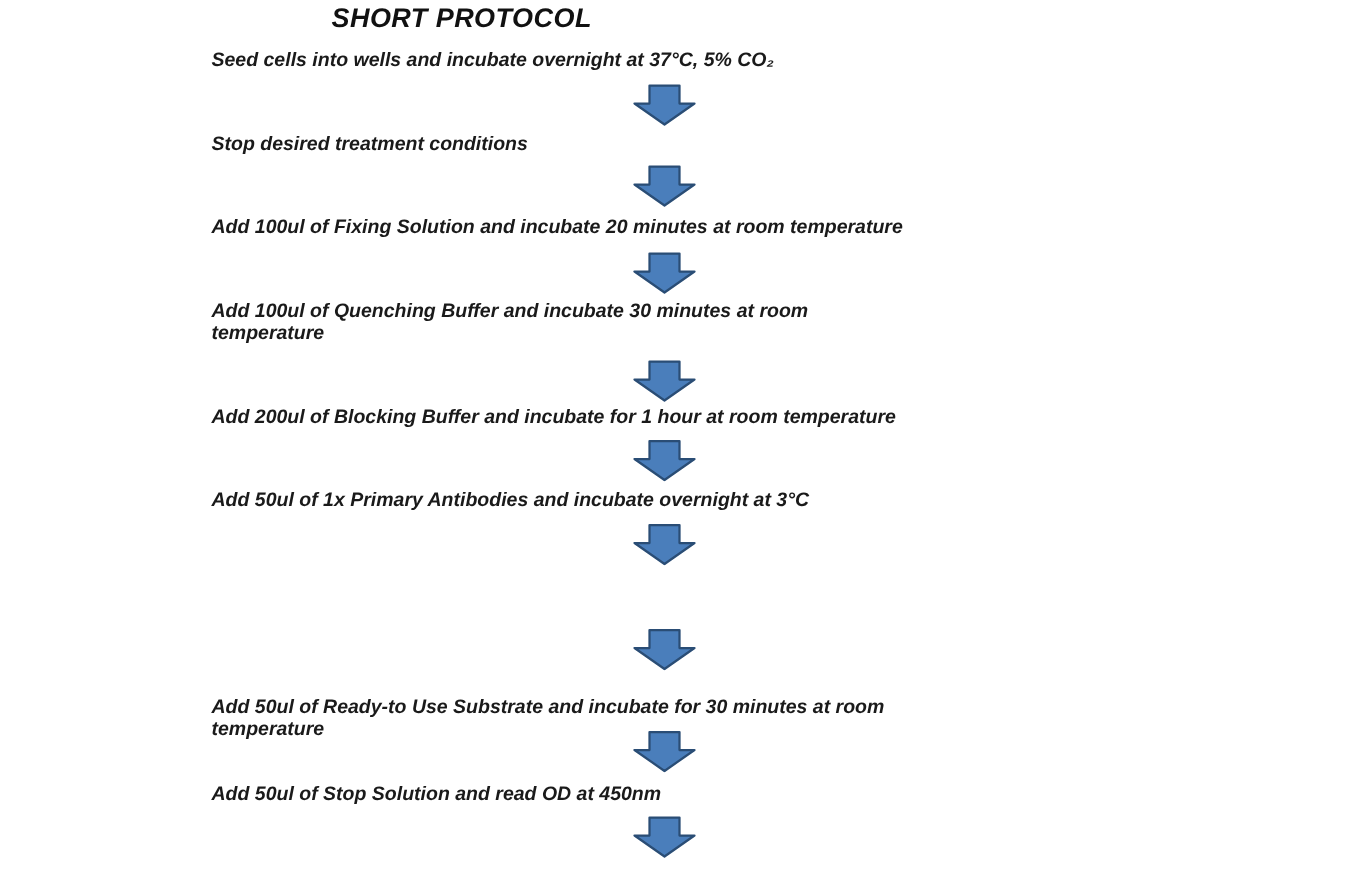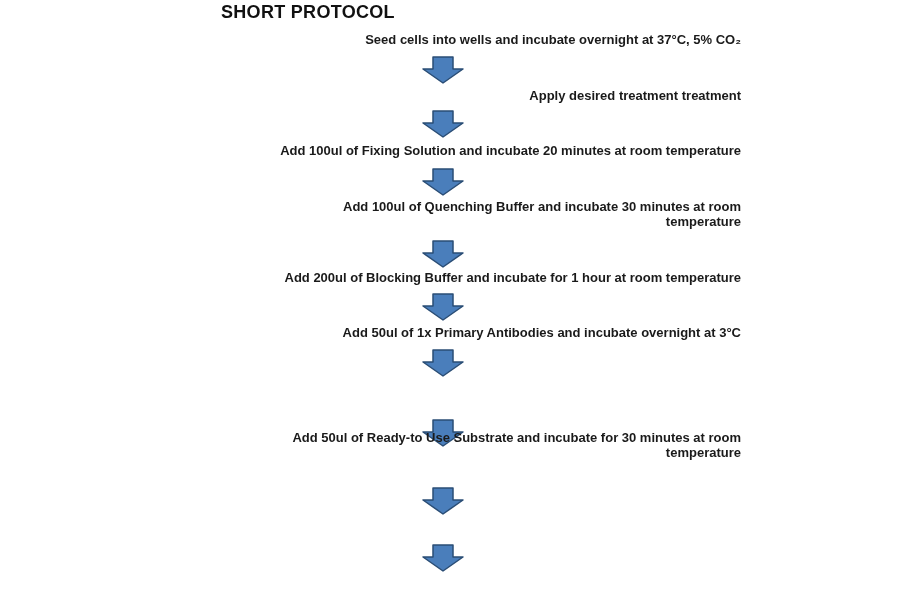--- a/index.html
+++ b/index.html
@@ -9,36 +9,37 @@
   }
   * { margin: 0; padding: 0; box-sizing: border-box; }
   html, body { background: #ffffff; }
   .canvas {
     position: relative;
     width: 900px;
     height: 594px;
     background: #ffffff;
     overflow: hidden;
     font-family: "Liberation Sans", sans-serif;
+    font-style: italic;
   }
   .title {
     position: absolute;
     left: 221px;
     top: 2px;
     font-size: 18px;
     font-weight: 700;
     letter-spacing: 0.3px;
     color: #111111;
     white-space: nowrap;
   }
   .step {
     position: absolute;
     left: 141px;
     width: 600px;
-    text-align: right;
+    text-align: left;
     font-size: 13px;
     font-weight: 700;
     line-height: 14.5px;
     color: var(--text-color);
     white-space: pre-line;
   }
   .arrow {
     position: absolute;
     left: 421px;
     width: 44px;
@@ -57,21 +58,21 @@
 <div class="canvas">
 
   <h1 class="title">SHORT PROTOCOL</h1>
 
   <div class="step" style="top:33px">Seed cells into wells and incubate overnight at 37°C, 5% CO₂</div>
 
   <svg class="arrow" style="top:56px" viewBox="0 0 44 28" aria-hidden="true">
     <path d="M12 1 H32 V13 H42 L22 27 L2 13 H12 Z"></path>
   </svg>
 
-  <div class="step" style="top:89px">Apply desired treatment treatment</div>
+  <div class="step" style="top:89px">Stop desired treatment conditions</div>
 
   <svg class="arrow" style="top:110px" viewBox="0 0 44 28" aria-hidden="true">
     <path d="M12 1 H32 V13 H42 L22 27 L2 13 H12 Z"></path>
   </svg>
 
   <div class="step" style="top:144px">Add 100ul of Fixing Solution and incubate 20 minutes at room temperature</div>
 
   <svg class="arrow" style="top:168px" viewBox="0 0 44 28" aria-hidden="true">
     <path d="M12 1 H32 V13 H42 L22 27 L2 13 H12 Z"></path>
   </svg>
@@ -93,26 +94,27 @@
 
   <svg class="arrow" style="top:349px" viewBox="0 0 44 28" aria-hidden="true">
     <path d="M12 1 H32 V13 H42 L22 27 L2 13 H12 Z"></path>
   </svg>
 
 
   <svg class="arrow" style="top:419px" viewBox="0 0 44 28" aria-hidden="true">
     <path d="M12 1 H32 V13 H42 L22 27 L2 13 H12 Z"></path>
   </svg>
 
-  <div class="step" style="top:431px">Add 50ul of Ready-to Use Substrate and incubate for 30 minutes at room
+  <div class="step" style="top:464px">Add 50ul of Ready-to Use Substrate and incubate for 30 minutes at room
 temperature</div>
 
   <svg class="arrow" style="top:487px" viewBox="0 0 44 28" aria-hidden="true">
     <path d="M12 1 H32 V13 H42 L22 27 L2 13 H12 Z"></path>
   </svg>
 
+  <div class="step" style="top:522px">Add 50ul of Stop Solution and read OD at 450nm</div>
 
   <svg class="arrow" style="top:544px" viewBox="0 0 44 28" aria-hidden="true">
     <path d="M12 1 H32 V13 H42 L22 27 L2 13 H12 Z"></path>
   </svg>
 
 
 </div>
 
 </body></html>

